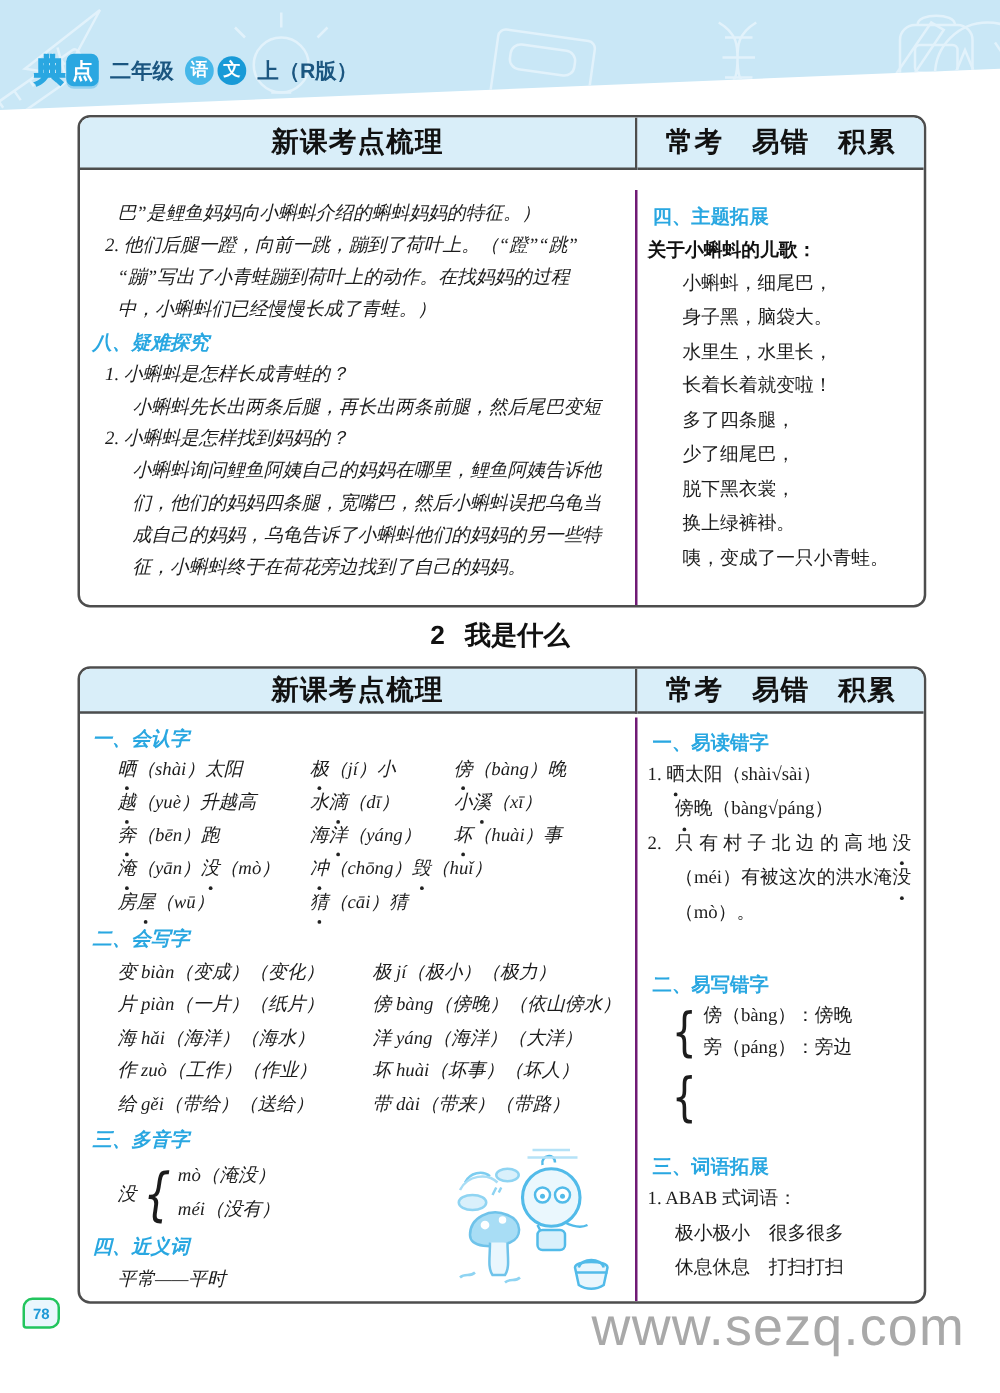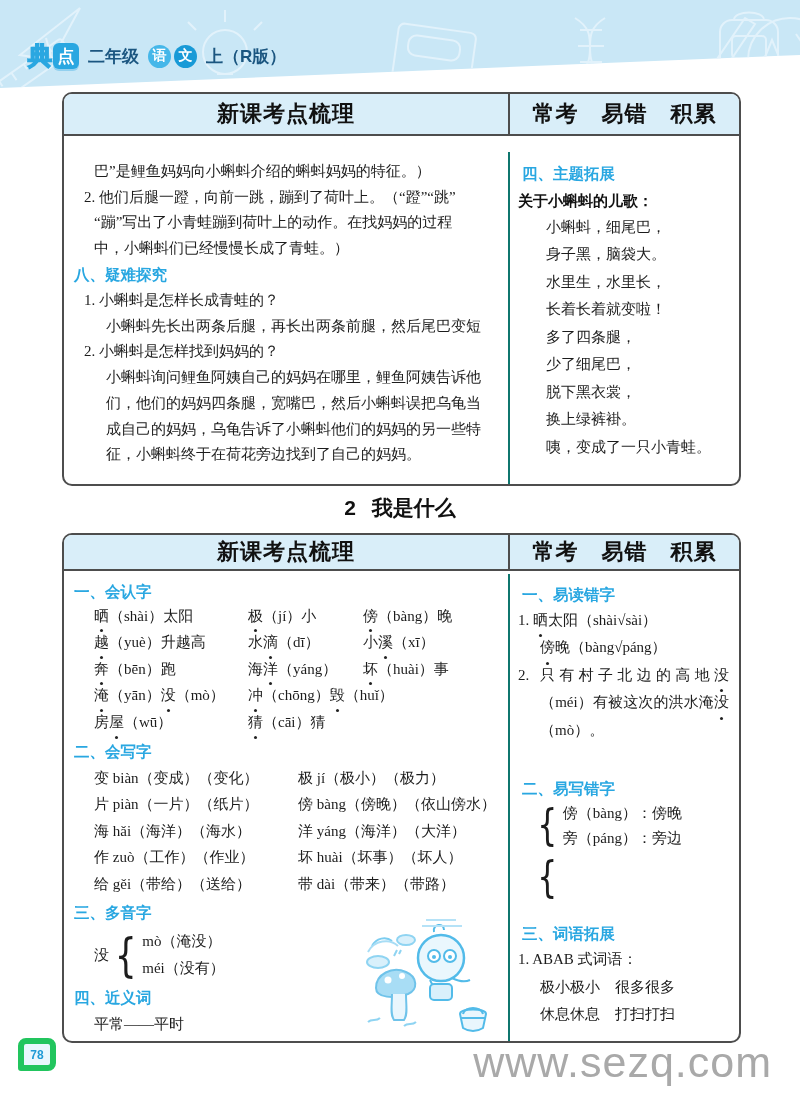--- a/index.html
+++ b/index.html
@@ -44,21 +44,21 @@
   #table2{top:533px;height:506px;}
   .thead{
     background:#d9eef9;border-bottom:2px solid #4d4d4d;
     display:flex;align-items:center;justify-content:center;
     font-weight:bold;font-size:22px;color:#111;letter-spacing:1px;
   }
   #table1 .thead{height:40px;}
   #table2 .thead{height:34px;}
   .thead.lft{border-right:2px solid #4d4d4d;}
   .tcell{font-family:"Liberation Serif",serif;font-size:15px;color:#1c1c1c;position:relative;}
-  .tcell.lft{border-right:2px solid #0f766e;}
+  .tcell.lft{border-right:2px solid #701a75;font-style:italic;}
   
   #t1-left{padding:7px 8px 0 6px;}
   .t1l{height:25.8px;line-height:25.8px;white-space:nowrap;}
   .ind-cont{padding-left:24px;}
   .ind-num{padding-left:14px;}
   .ind-ans{padding-left:36px;}
   .sec-h{
     font-family:"Liberation Sans",sans-serif;color:#29a7e1;font-weight:bold;
     font-size:15.5px;padding-left:4px;
   }
@@ -102,21 +102,21 @@
   }
   
   .lesson-title{
     position:absolute;top:494px;left:0;width:800px;text-align:center;
     font-weight:bold;font-size:21px;color:#111;
   }
   .lesson-title .num{margin-right:16px;}
   
   .page-badge{
     position:absolute;left:18px;top:1038px;width:26px;height:21px;
-    background:#eaf7fd;border:6px solid #22c55e;border-radius:8px 8px 8px 3px;
+    background:#eaf7fd;border:2px solid #22c55e;border-radius:8px 8px 8px 3px;
     color:#1f9ad6;font-weight:bold;font-size:12px;
     display:flex;align-items:center;justify-content:center;
   }
   .watermark{
     position:absolute;right:28px;top:1038px;color:#a9a9a9;font-size:43px;
     letter-spacing:1px;font-family:"Liberation Sans",sans-serif;
   }
   .mascot{position:absolute;left:300px;top:344px;pointer-events:none;}
 </style>
 </head>

